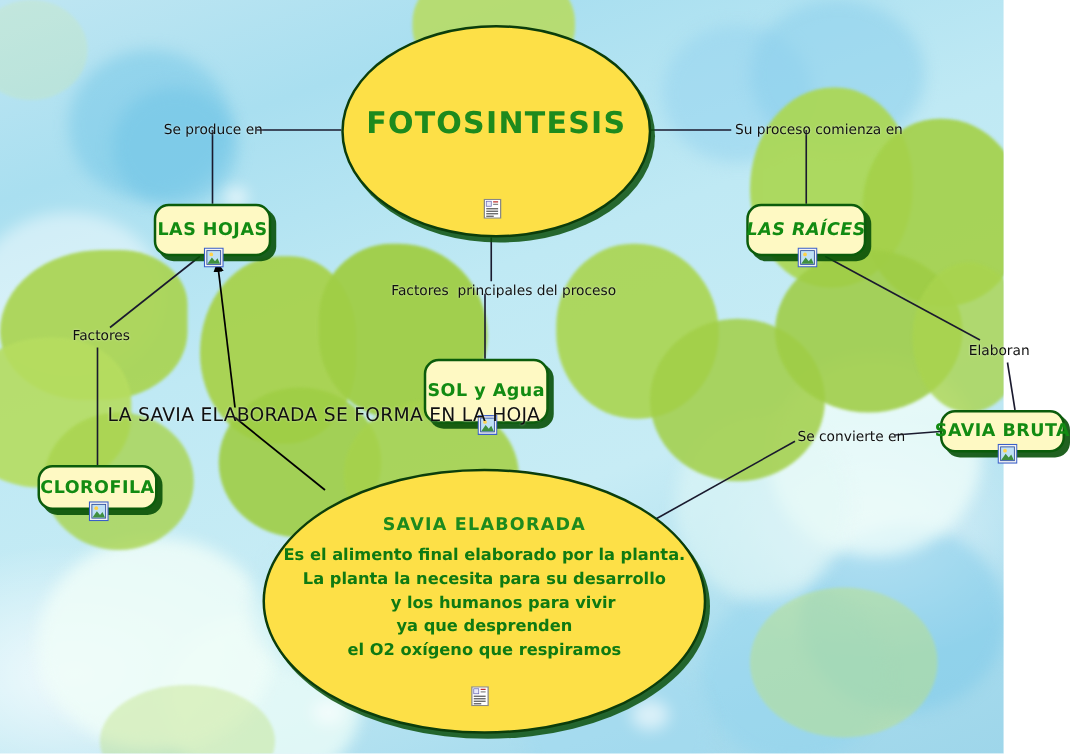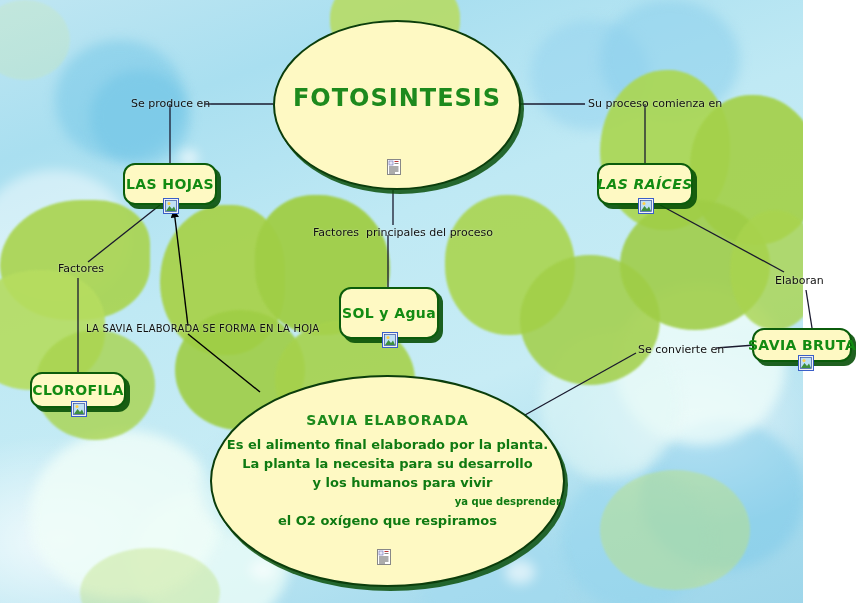--- a/index.html
+++ b/index.html
@@ -53,21 +53,21 @@
   #wires {
     position: absolute;
     left: 0; top: 0;
     width: 863px; height: 603px;
     pointer-events: none;
   }
 
   
   .ellipse-node {
     position: absolute;
-    background: #fef9c3;
+    background: #fde047;
     border: 2px solid #0b3d0b;
     border-radius: 50%;
     box-shadow: 3px 4px 0 rgba(10,80,10,0.85);
     box-sizing: border-box;
   }
   .ellipse-title {
     position: absolute;
     left: 0;
     width: 100%;
     text-align: center;
@@ -109,21 +109,21 @@
 
   .edge-label {
     position: absolute;
     color: #101010;
     font-family: "DejaVu Sans", sans-serif;
     font-size: 11px;
     white-space: pre;
     text-shadow: 0 0 2px rgba(255,255,255,0.55);
   }
   .edge-label.caps {
-    font-size: 10px;
+    font-size: 15px;
     letter-spacing: 0.2px;
   }
 
   
   .icon {
     position: absolute;
     width: 16px;
     height: 16px;
   }
   .doc-icon svg, .img-icon svg { display: block; }
@@ -219,21 +219,21 @@
         <rect x="3" y="13.5" width="6" height="1" fill="#5a5a5a"></rect>
       </svg>
     </div>
   </div>
 
   <div class="ellipse-node" style="left:210px; top:375px; width:355px; height:212px;">
     <div class="ellipse-title" style="top:35px; font-size:14px;">SAVIA ELABORADA</div>
     <div class="ellipse-body" style="top:58px; font-size:13px;">Es el alimento final elaborado por la planta.</div>
     <div class="ellipse-body" style="top:77px; font-size:13px;">La planta la necesita para su desarrollo</div>
     <div class="ellipse-body" style="top:96px; font-size:13px;margin-left:15px;">y los humanos para vivir</div>
-    <div class="ellipse-body" style="top:115px; font-size:10px;text-align:right;">ya que desprenden</div>
+    <div class="ellipse-body" style="top:115px; font-size:13px;">ya que desprenden</div>
     <div class="ellipse-body" style="top:134px; font-size:13px;">el O2 oxígeno que respiramos</div>
     <div class="icon doc-icon" style="left:164px; top:172px;">
       <svg width="16" height="16" viewBox="0 0 16 16">
         <rect x="1.5" y="0.5" width="13" height="15" fill="#fff" stroke="#888"></rect>
         <rect x="3" y="2" width="4" height="4" fill="#e8e8f6" stroke="#6a6ab4" stroke-width="0.6"></rect>
         <rect x="8.5" y="2" width="4" height="1" fill="#c03030"></rect>
         <rect x="8.5" y="4" width="4" height="1" fill="#8a8a8a"></rect>
         <rect x="3" y="7.5" width="9.5" height="1" fill="#5a5a5a"></rect>
         <rect x="3" y="9.5" width="9.5" height="1" fill="#5a5a5a"></rect>
         <rect x="3" y="11.5" width="9.5" height="1" fill="#5a5a5a"></rect>

